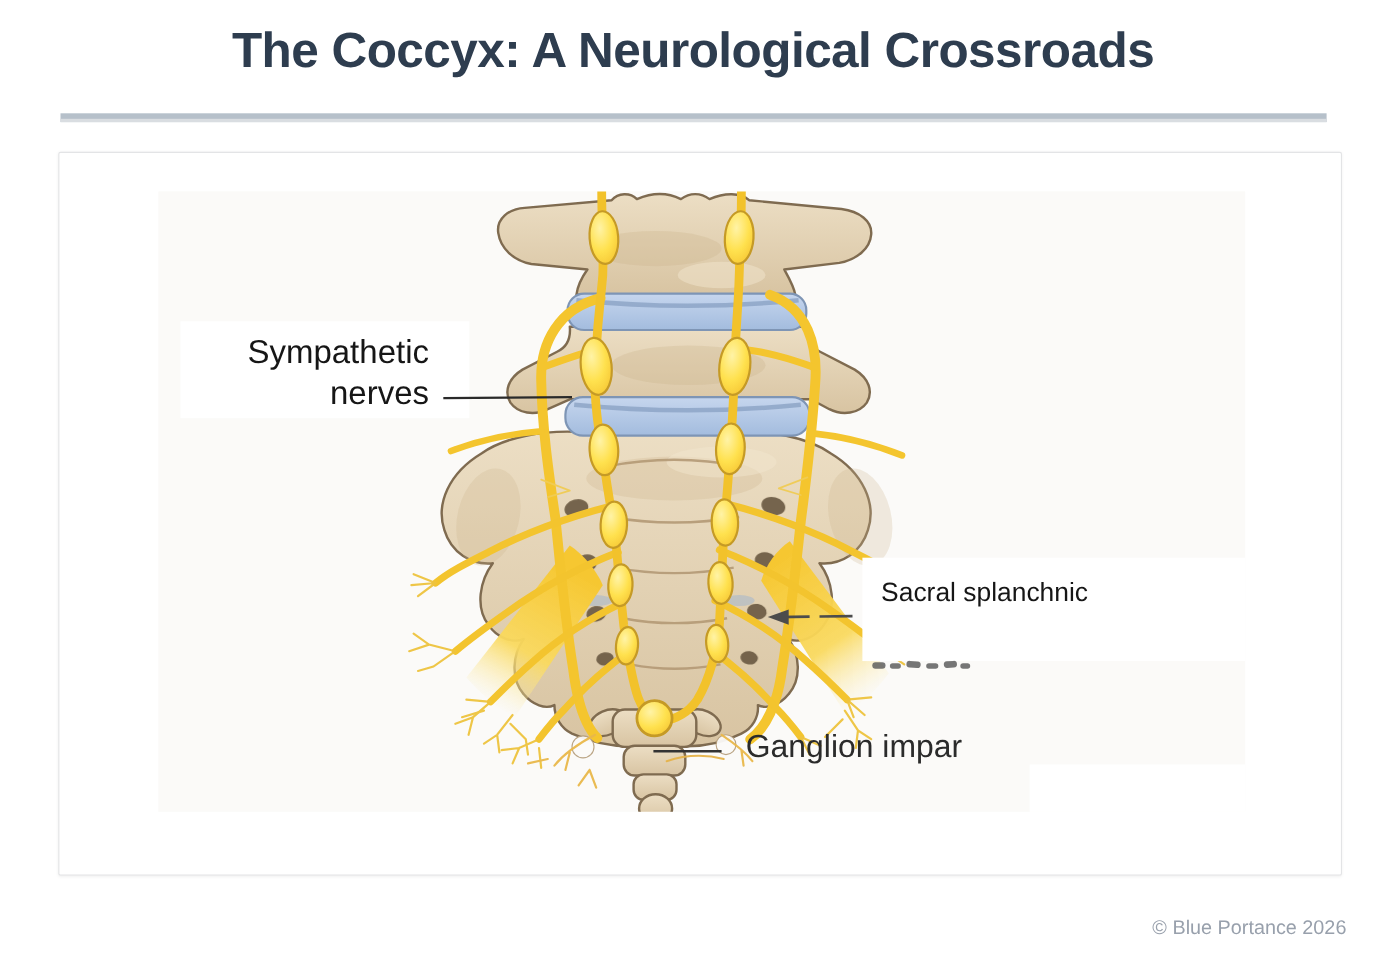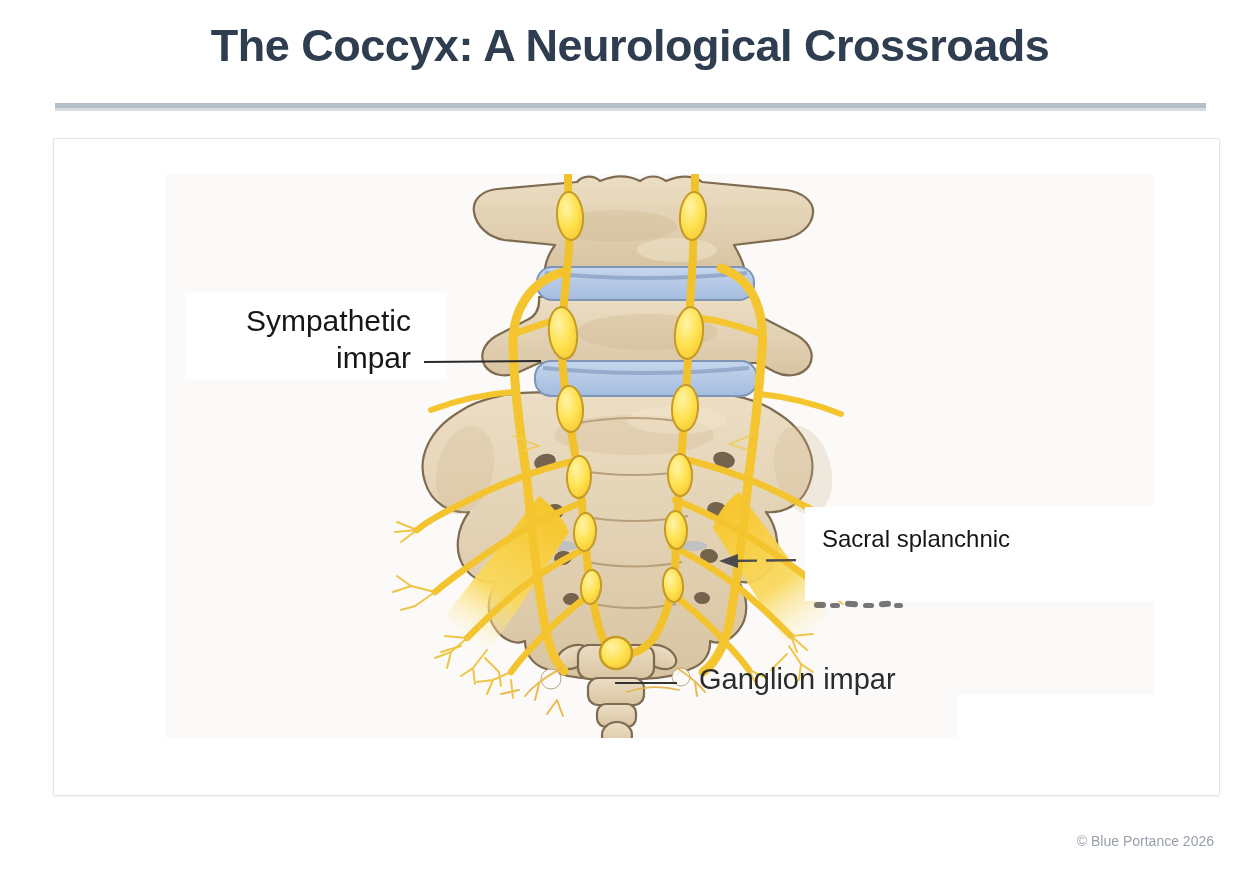--- a/index.html
+++ b/index.html
@@ -6,33 +6,33 @@
   body{font-family:"Liberation Sans",sans-serif;-webkit-font-smoothing:antialiased;}
   .page{position:relative;width:1260px;height:878px;background:#fff;overflow:hidden;}
   .title{position:absolute;left:0;top:20px;width:100%;text-align:center;margin:0;
          font-size:45px;line-height:52px;font-weight:700;letter-spacing:-.5px;
          color:var(--title-color,#2e3d4f);}
   .divider{position:absolute;left:55px;top:103px;width:1151px;height:5px;
            background:var(--divider-color,#b6c0ca);border-bottom:3px solid #d9dde1;}
   .card{position:absolute;left:53px;top:138px;width:1165px;height:656px;background:#fff;
         border:1px solid var(--card-border,#e3e4e6);border-radius:2px;
         box-shadow:0 1px 3px rgba(0,0,0,.06);}
-  .stage{position:absolute;left:165px;top:174px;width:988px;height:564px;
+  .stage{position:absolute;left:144px;top:174px;width:988px;height:564px;
          background:var(--stage-bg,#fbfaf8);}
   .stage svg{position:absolute;left:0;top:0;width:100%;height:100%;display:block;}
   .overlay{pointer-events:none;z-index:5;}
   .label{position:absolute;color:var(--label-color,#161616);z-index:3;}
   .label-sym{left:20px;top:118px;width:262px;height:88px;background:#fff;
              text-align:right;padding:10px 36px 0 0;box-sizing:border-box;
              font-size:30px;line-height:37px;}
   .label-sacral{left:640px;top:333px;width:348px;height:94px;background:#fff;
                 padding:12px 0 0 17px;box-sizing:border-box;font-size:24px;line-height:40px;}
   .label-ganglion{left:519px;top:489px;font-size:29px;color:#2b2b2b;z-index:3;margin-left:15px;}
   .white-patch{position:absolute;left:792px;top:521px;width:196px;height:43px;background:#fff;z-index:3;}
-  .copyright{position:absolute;right:46px;top:833px;font-size:14px;
+  .copyright{position:absolute;right:36px;top:833px;font-size:18px;
              color:var(--copyright-color,#98a0ac);}
 </style>
 </head>
 <body>
 
 <div class="page">
 
   <h1 class="title">The Coccyx: A Neurological Crossroads</h1>
   <div class="divider"></div>
 
@@ -201,21 +201,21 @@
         <ellipse cx="659" cy="530" rx="11" ry="19" transform="rotate(-3 659 530)"></ellipse>
         <ellipse cx="656" cy="585" rx="10" ry="17" transform="rotate(-5 656 585)"></ellipse>
       </g>
       <circle cx="599" cy="653" r="16" fill="url(#gangG)" stroke="#c59a26" stroke-width="2.5"></circle>
     </svg>
 
     <div class="white-patch"></div>
 
     <div class="label label-sym">
       <span style="display:block">Sympathetic</span>
-      <span style="display:block">impar</span>
+      <span style="display:block">nerves</span>
     </div>
 
     <div class="label label-sacral">
       <span style="display:block">Sacral splanchnic</span>
     </div>
 
     <div class="label label-ganglion">
       <span>Ganglion impar</span>
     </div>
 

